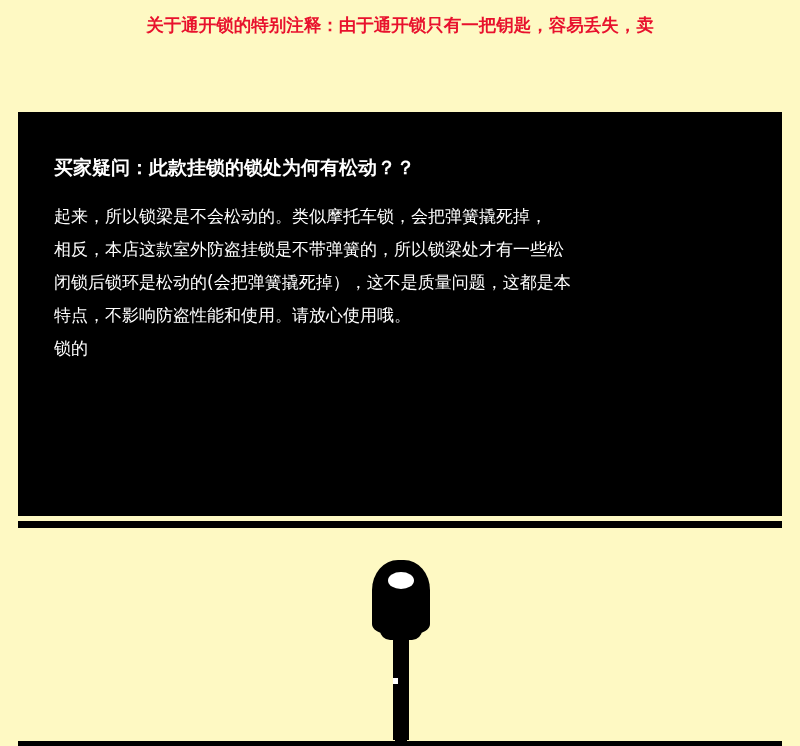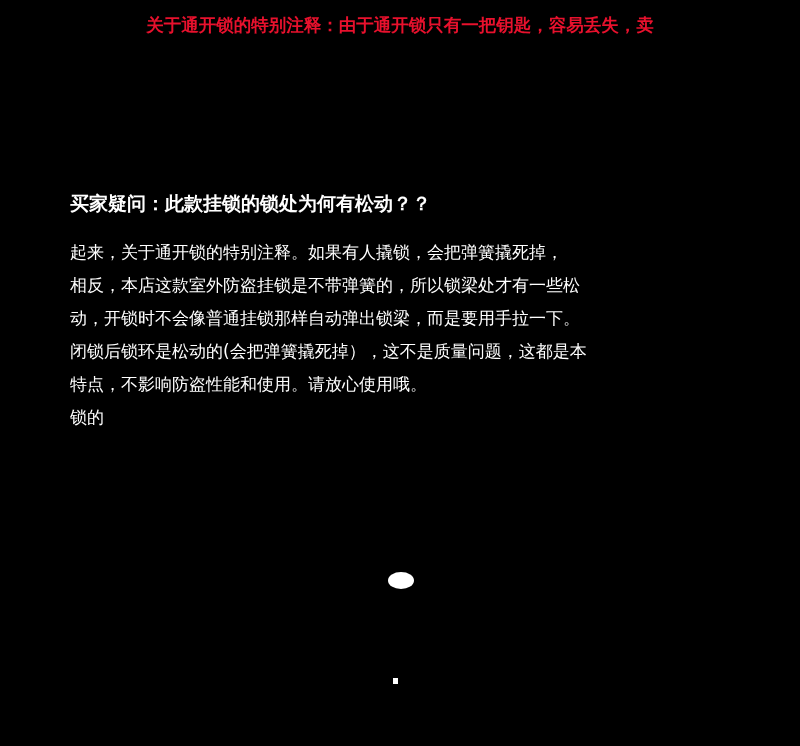--- a/index.html
+++ b/index.html
@@ -11,48 +11,47 @@
     width: 800px;
     height: 746px;
     font-family: "DejaVu Sans", "Liberation Sans", sans-serif;
     overflow: hidden;
     position: relative;
   }
   .page {
     width: 800px;
     height: 746px;
     position: relative;
-    background: #000000;
+    background: #fef9c3;
   }
   
   .notice {
     color: #e8112d;
     font-weight: bold;
     font-size: 17.5px;
     line-height: 30px;
     text-align: center;
     padding: 10px 14px 0 14px;
     letter-spacing: 0px;
   }
   .notice .line {
     display: block;
     white-space: nowrap;
   }
   
   .panel {
     position: absolute;
     left: 18px;
     top: 112px;
-    width: 669px;
+    width: 764px;
     height: 404px;
     background: #000000;
     color: #ffffff;
     box-sizing: border-box;
-    padding: 40px 52px 0 52px;
-    margin-top: 36px;
+    padding: 40px 52px 0 36px;
   }
   .q-title {
     font-size: 19px;
     font-weight: bold;
     line-height: 30px;
     margin: 0 0 18px 0;
     white-space: nowrap;
   }
   .answer {
     font-size: 17px;
@@ -162,23 +161,22 @@
 
   <div class="notice">
     <span class="line">关于通开锁的特别注释：由于通开锁只有一把钥匙，容易丢失，卖</span>
   </div>
 
   <div class="panel">
     <div class="q-title">
       <span>买家疑问：</span><span>此款挂锁的锁处为何有松动？？</span>
     </div>
     <div class="answer">
-      <div class="p">起来，关于通开锁的特别注释。如果有人撬锁，会把弹簧撬死掉，</div>
+      <div class="p">起来，所以锁梁是不会松动的。类似摩托车锁，会把弹簧撬死掉，</div>
       <div class="p">相反，本店这款室外防盗挂锁是不带弹簧的，所以锁梁处才有一些松</div>
-      <div class="p">动，开锁时不会像普通挂锁那样自动弹出锁梁，而是要用手拉一下。</div>
       <div class="p">闭锁后锁环是松动的(会把弹簧撬死掉），这不是质量问题，这都是本</div>
       <div class="p">特点，不影响防盗性能和使用。请放心使用哦。</div>
       <div class="p">锁的</div>
     </div>
   </div>
 
   <div class="rule"></div>
 
   <div class="key-area">
     <div class="key">

